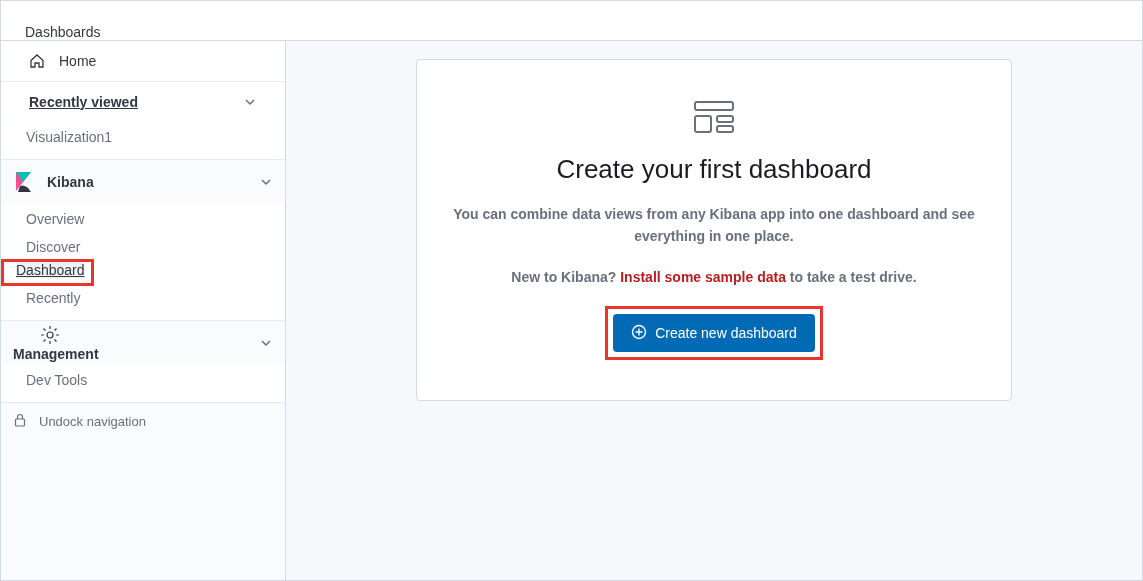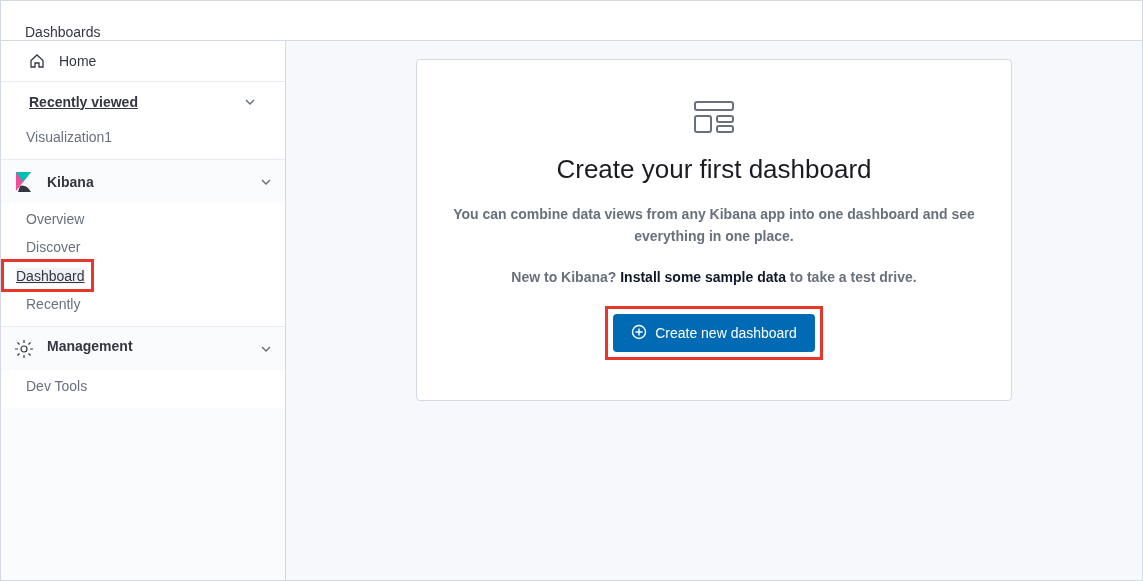--- a/index.html
+++ b/index.html
@@ -70,21 +70,21 @@
       cursor: pointer;
     }
     .sidebar-item.active {
       background: #eef1f6;
       text-decoration: underline;
       color: #343741;
     }
     .highlight-box {
       border: 3px solid #e7362b;
       margin: -2px 22px -2px 0;
-      padding: 6px 6px 5px 12px;
+      padding: 0 6px 5px 12px;
       display: inline-block;
     }
     .kibana-header,.mgmt-header {
       display:flex;align-items:center;justify-content:space-between;
       padding:0 12px;height:44px;cursor:pointer;
     }
     .kibana-header .lefticon, .mgmt-header .lefticon {
       width: 22px;height:22px;display:inline-flex;align-items:center;justify-content:center;margin-right:12px;
     }
     .kibana-header .klabel, .mgmt-header .klabel { font-weight:700;font-size:14px; }
@@ -108,21 +108,21 @@
       border:1px solid #d3dae6;
       border-radius:4px;
       width: 596px;
       padding: 40px 36px 40px 36px;
       text-align:center;
       height: fit-content;
     }
     .panel .hero-icon { display:flex;justify-content:center;margin-bottom:18px; }
     .panel h1 { font-size:26px; font-weight:400; color:#1a1c21; margin-bottom:18px; }
     .panel p { color:#69707d; font-size:14px; line-height:1.6; margin-bottom:18px;font-weight:bold; }
-    .panel a.link { color:#0f172a; text-decoration:none;margin-top:45px; }
+    .panel a.link { color:#b91c1c; text-decoration:none;margin-top:45px; }
     .cta-wrap {
       display:inline-block;
       border:3px solid #e7362b;
       padding:5px;
     }
     .cta {
       background:#006bb4;
       color:#fff;
       border:none;
       border-radius:4px;
@@ -199,41 +199,50 @@
             <span>Dashboard</span>
           </span>
         </span>
       </div>
       <div class="sidebar-item">
         <span>Recently</span>
       </div>
     </div>
 
     <div class="mgmt-header" style="border-top:1px solid #e6ebf2;">
-      <span style="display:flex;">
+      <span style="display:flex;align-items:center;flex-direction:column;">
         <span class="lefticon">
           <svg width="20" height="20" viewBox="0 0 20 20" fill="none" stroke="#343741" stroke-width="1.2">
             <circle cx="10" cy="10" r="3"></circle>
             <path d="M10 1v3M10 16v3M1 10h3M16 10h3M3.5 3.5l2 2M14.5 14.5l2 2M16.5 3.5l-2 2M5.5 14.5l-2 2"></path>
           </svg>
         </span>
         <span class="klabel">Management</span>
       </span>
       <span class="chevron">
         <svg width="12" height="12" viewBox="0 0 12 12" fill="none" stroke="#69707d" stroke-width="1.5">
             <path d="M2 4 L6 8 L10 4"></path>
           </svg>
       </span>
     </div>
     <div class="items-block">
       <div class="sidebar-item">
         <span>Dev Tools</span>
       </div>
     </div>
 
+    <div class="undock">
+      <span>
+        <svg width="14" height="14" viewBox="0 0 14 14" fill="none" stroke="#69707d" stroke-width="1.2">
+          <rect x="2.5" y="6" width="9" height="7" rx="1"></rect>
+          <path d="M4.5 6 V4 a2.5 2.5 0 0 1 5 0 V6"></path>
+        </svg>
+      </span>
+      <span>Undock navigation</span>
+    </div>
 
   </nav>
 
   <main class="main">
     <div class="panel">
       <div class="hero-icon">
         <svg width="42" height="36" viewBox="0 0 42 36" fill="none" stroke="#69707d" stroke-width="2">
           <rect x="2" y="2" width="38" height="8" rx="2"></rect>
           <rect x="2" y="16" width="16" height="16" rx="2"></rect>
           <rect x="24" y="16" width="16" height="6" rx="2"></rect>

